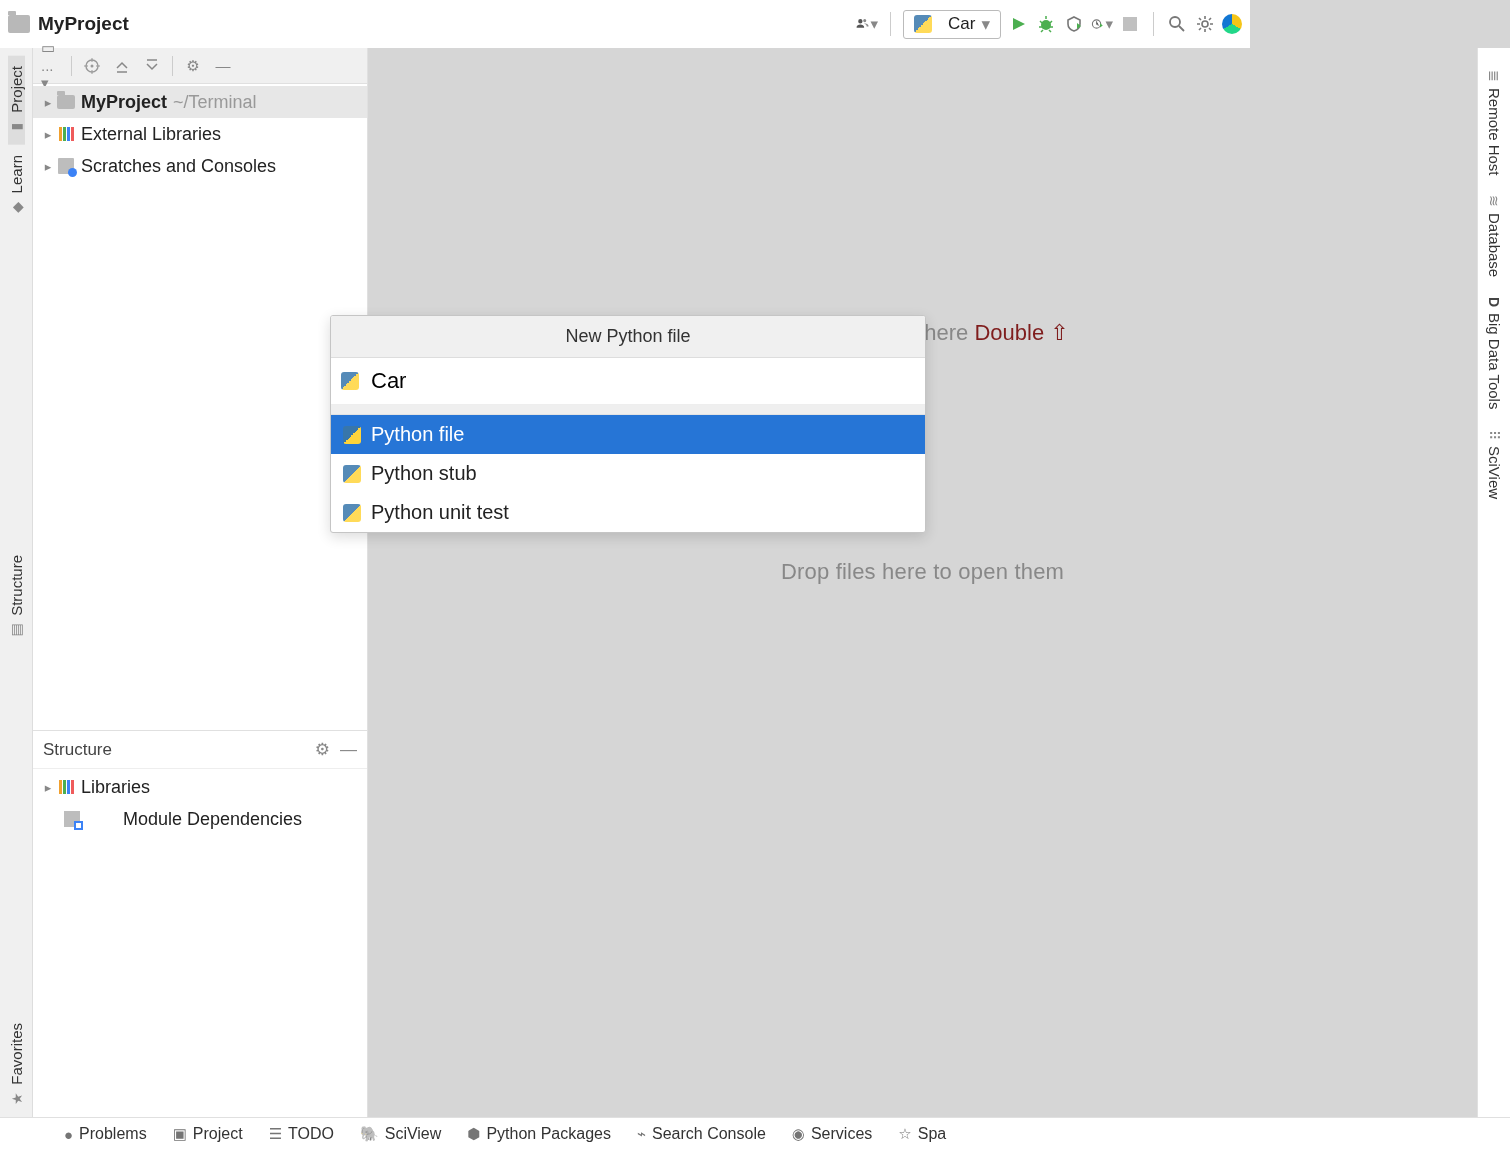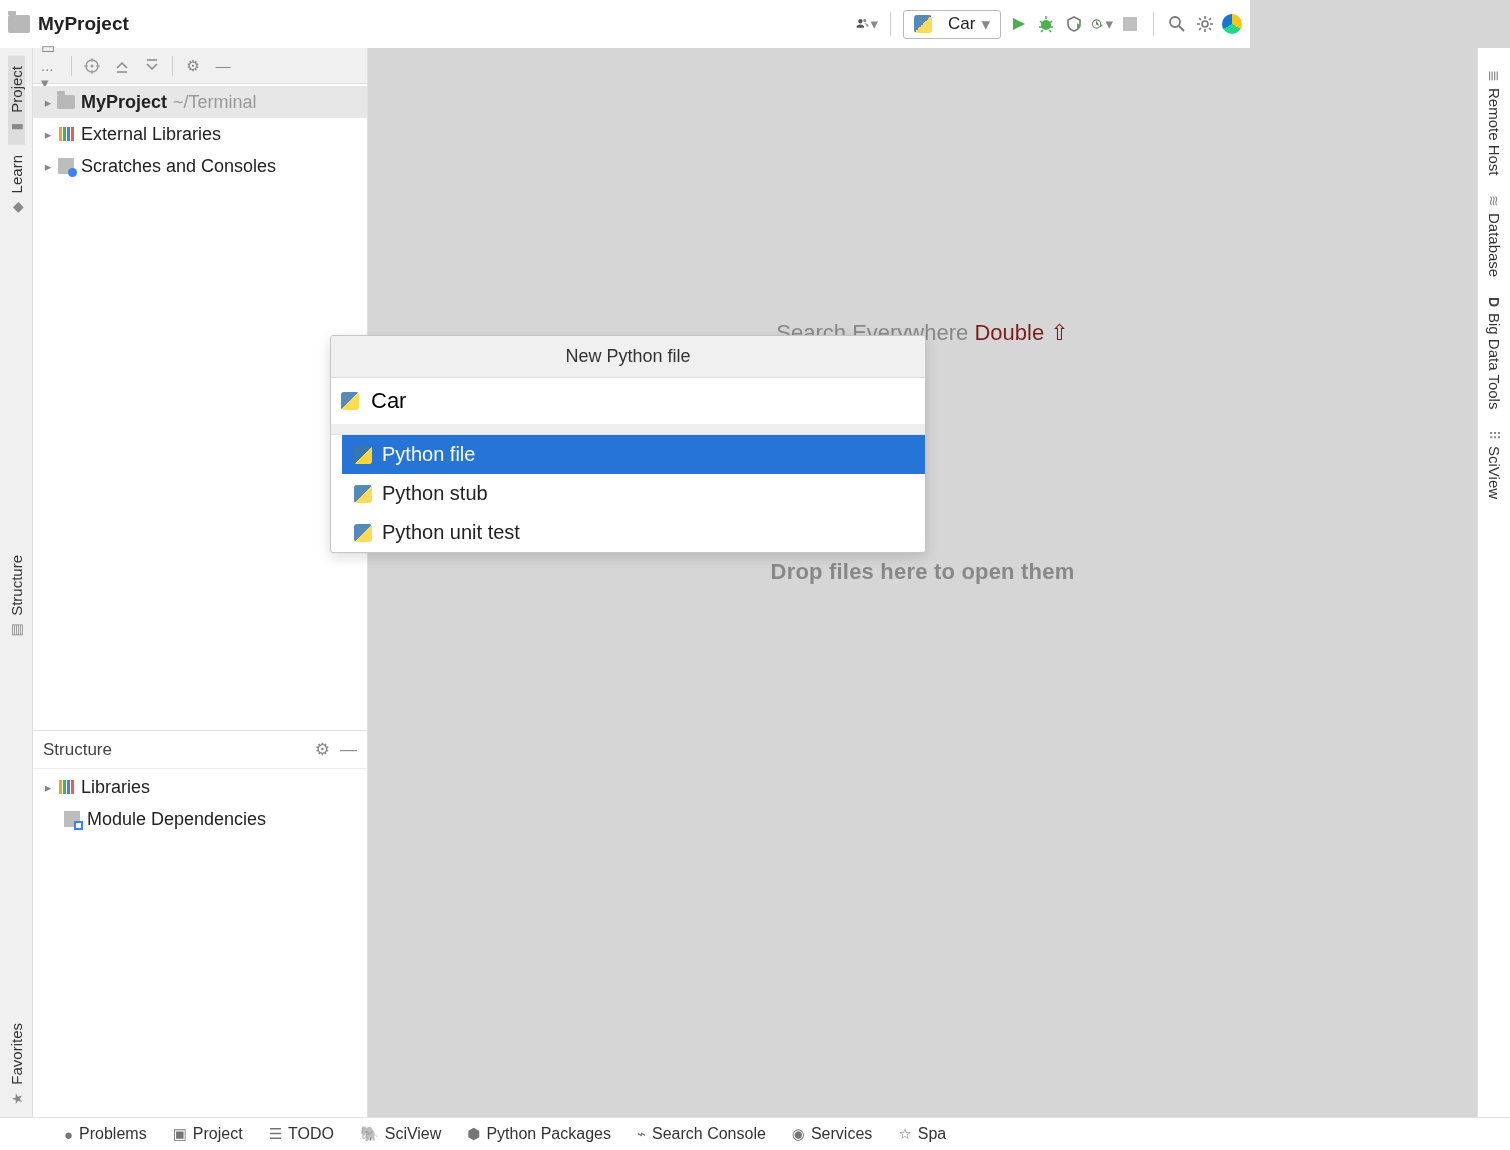--- a/index.html
+++ b/index.html
@@ -96,43 +96,43 @@
   .mod-icon::after{content:""; position:absolute; right:-3px; bottom:-3px; width:9px; height:9px; border:2px solid #3b82f6; box-sizing:border-box; background:#fff;}
 
   
   .editor {
     flex:1; background:#d6d6d6; position:relative;
     display:flex; flex-direction:column; align-items:center; justify-content:center;
     color:#888; font-size:22px;
   }
   .editor .hint { margin:16px 0; white-space:nowrap;}
   .editor .hint .key{ color:#7f1d1d;}
-  .editor .drop { letter-spacing:0.2px;font-weight:bold; }
+  .editor .drop { letter-spacing:0.2px; }
 
   
   .popup {
     position:absolute;
-    left:330px; top:335px; width:596px;
+    left:330px; top:315px; width:596px;
     background:#fff; border:1px solid #c5c5c5; box-shadow:0 4px 14px rgba(0,0,0,0.14);
     border-radius:3px; overflow:hidden;
   }
   .popup-header{
     background:#f0f0f0; text-align:center; font-size:18px; padding:10px 0; color:#333;
     border-bottom:1px solid #ddd;
   }
   .popup-input{
     display:flex; align-items:center; padding:8px 10px; border-bottom:1px solid #eee;
     font-size:22px;
   }
   .popup-input input{
     border:none; outline:none; font-size:22px; flex:1; padding:2px;
   }
   .popup-split{ height:10px; background:#efefef; border-bottom:1px solid #e3e3e3;}
   .popup-opt{
-    display:flex; align-items:center; padding:8px 12px; font-size:20px; cursor:pointer;margin-left:11px;
+    display:flex; align-items:center; padding:8px 12px; font-size:20px; cursor:pointer;
   }
   .popup-opt.selected{ background:#2675d6; color:#fff;}
   .py-icon{
     width:18px; height:18px; margin-right:10px; position:relative;
     background:linear-gradient(135deg,#3776ab 50%,#ffd43b 50%);
     border-radius:3px;
     opacity:0.85;
   }
   .popup-opt.selected .py-icon{ opacity:1; }
 
@@ -320,21 +320,21 @@
         <span class="ticon">
           <span class="lib-icon">
               <span style="background:#f0a02f"></span>
               <span style="background:#4caf50"></span>
               <span style="background:#3b82f6"></span>
               <span style="background:#ef5b5b"></span>
             </span>
         </span>
         <span class="label">Libraries</span>
       </div>
-      <div class="tree-row" style="padding-left:28px;">
+      <div class="tree-row" style="padding-left:28px;gap:36px;">
         <span class="ticon">
             <span class="mod-icon"></span>
           </span>
         <span class="label">Module Dependencies</span>
       </div>
     </div>
     <div style="height:280px;"></div>
   </div>
 
   <div class="editor">

